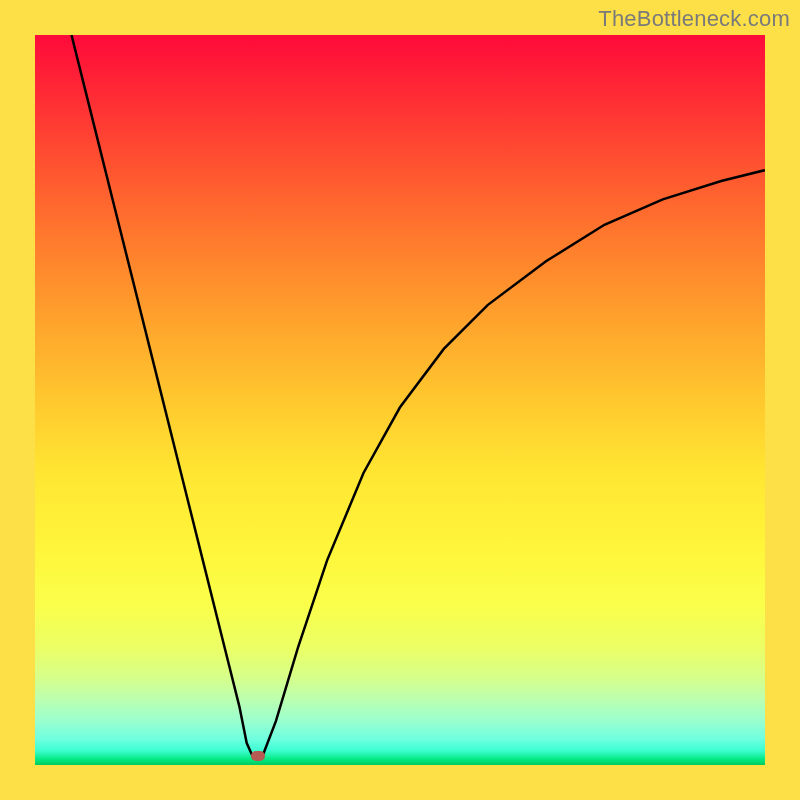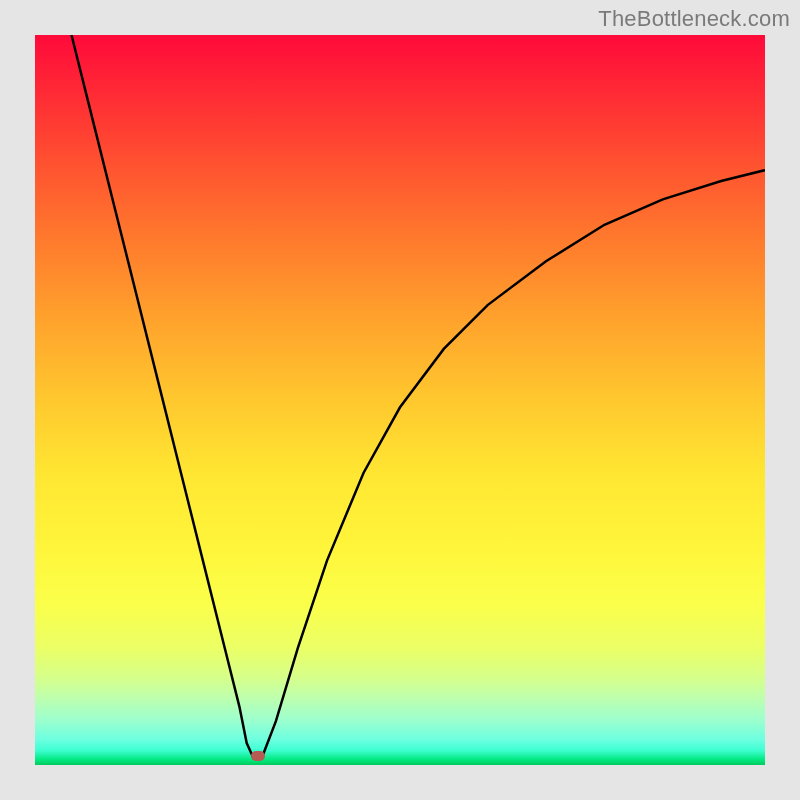--- a/index.html
+++ b/index.html
@@ -10,21 +10,21 @@
     background: #000;
     overflow: hidden;
     font-family: Arial, Helvetica, sans-serif;
   }
   .frame {
     position: absolute;
     left: 0;
     top: 0;
     width: 800px;
     height: 800px;
-    background: #e5e5e5;
+    background: #fde047;
   }
   .plot-area {
     position: absolute;
     left: 35px;
     top: 35px;
     width: 730px;
     height: 730px;
     overflow: hidden;
   }
   .gradient {

